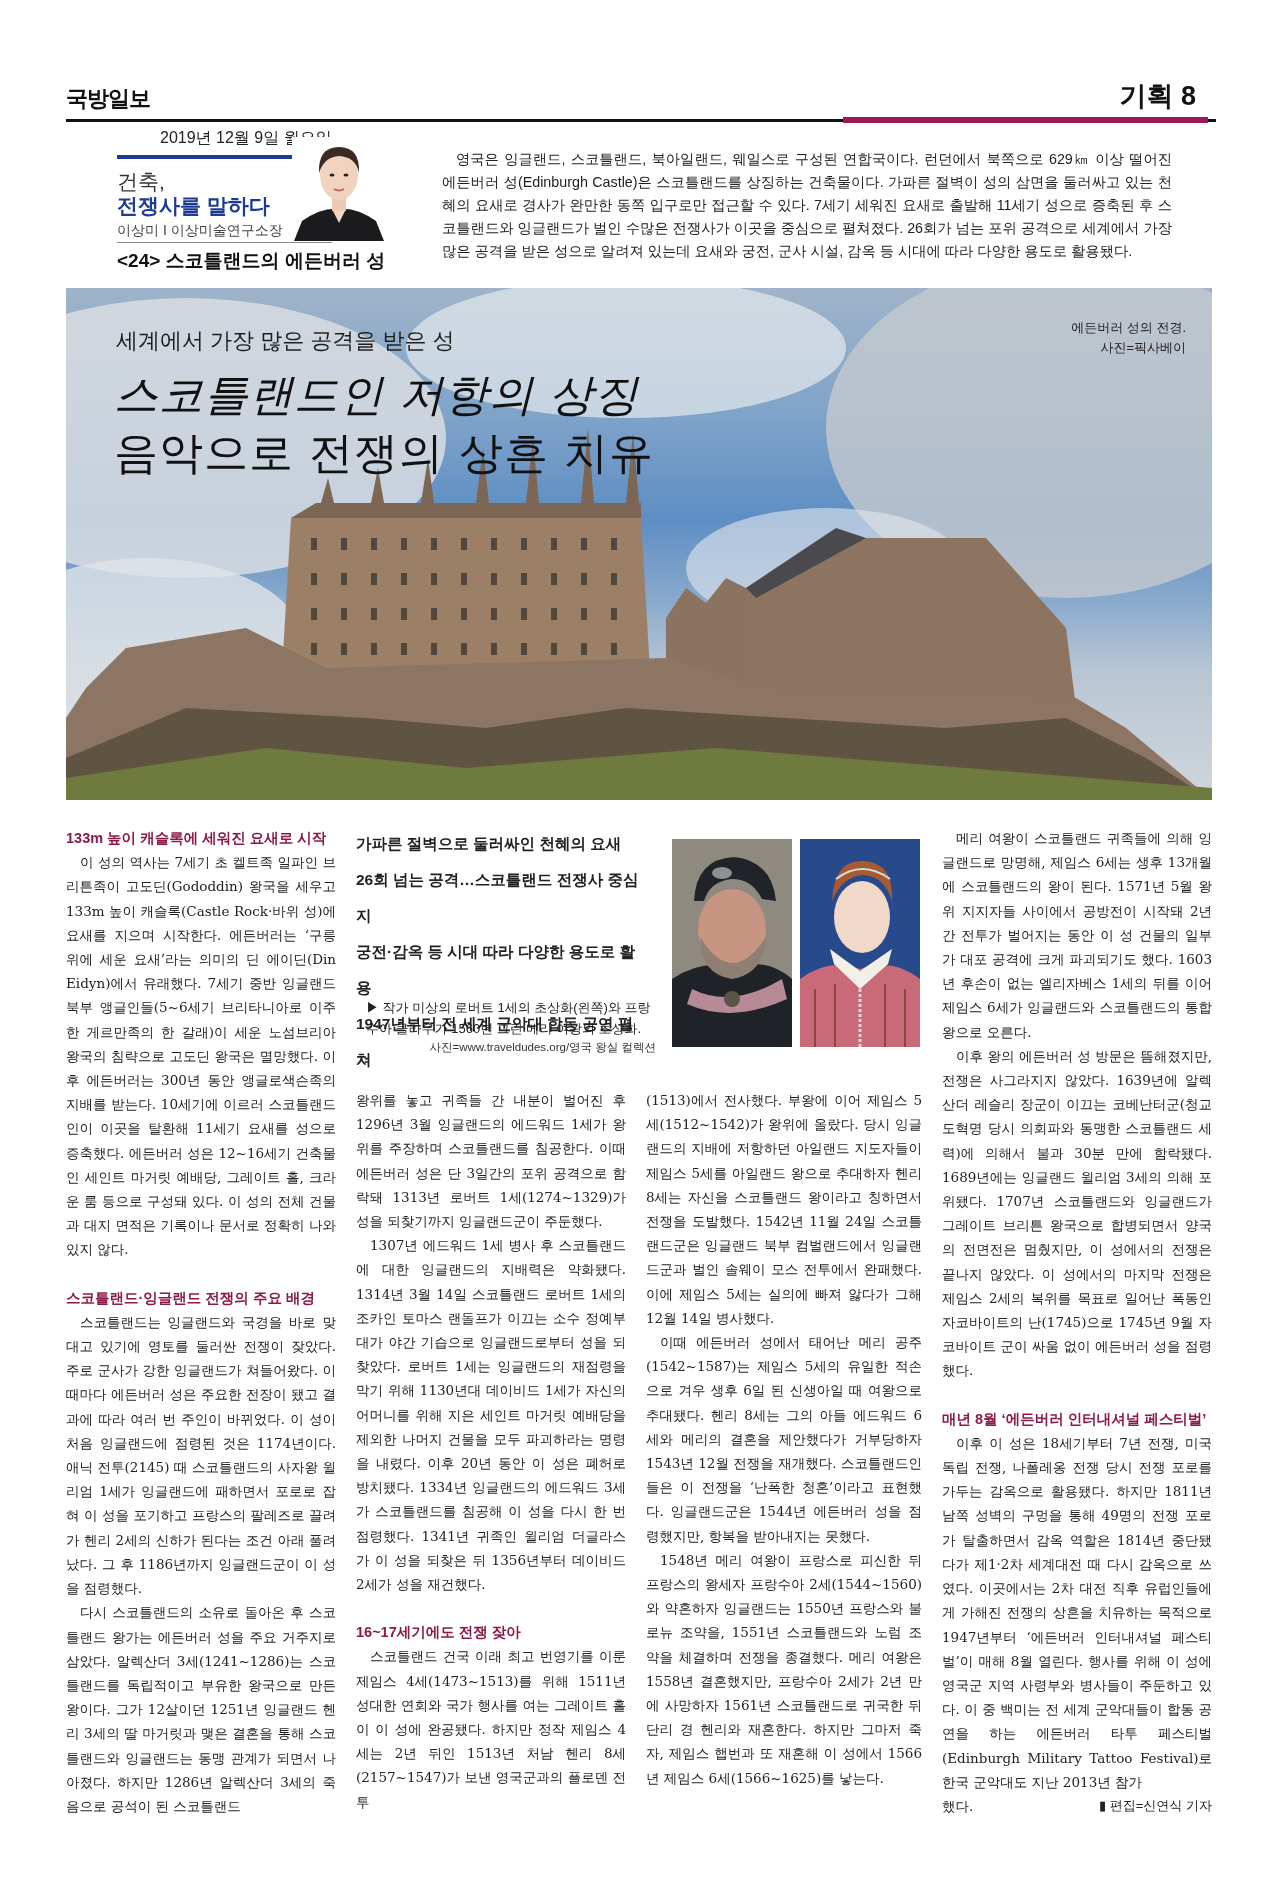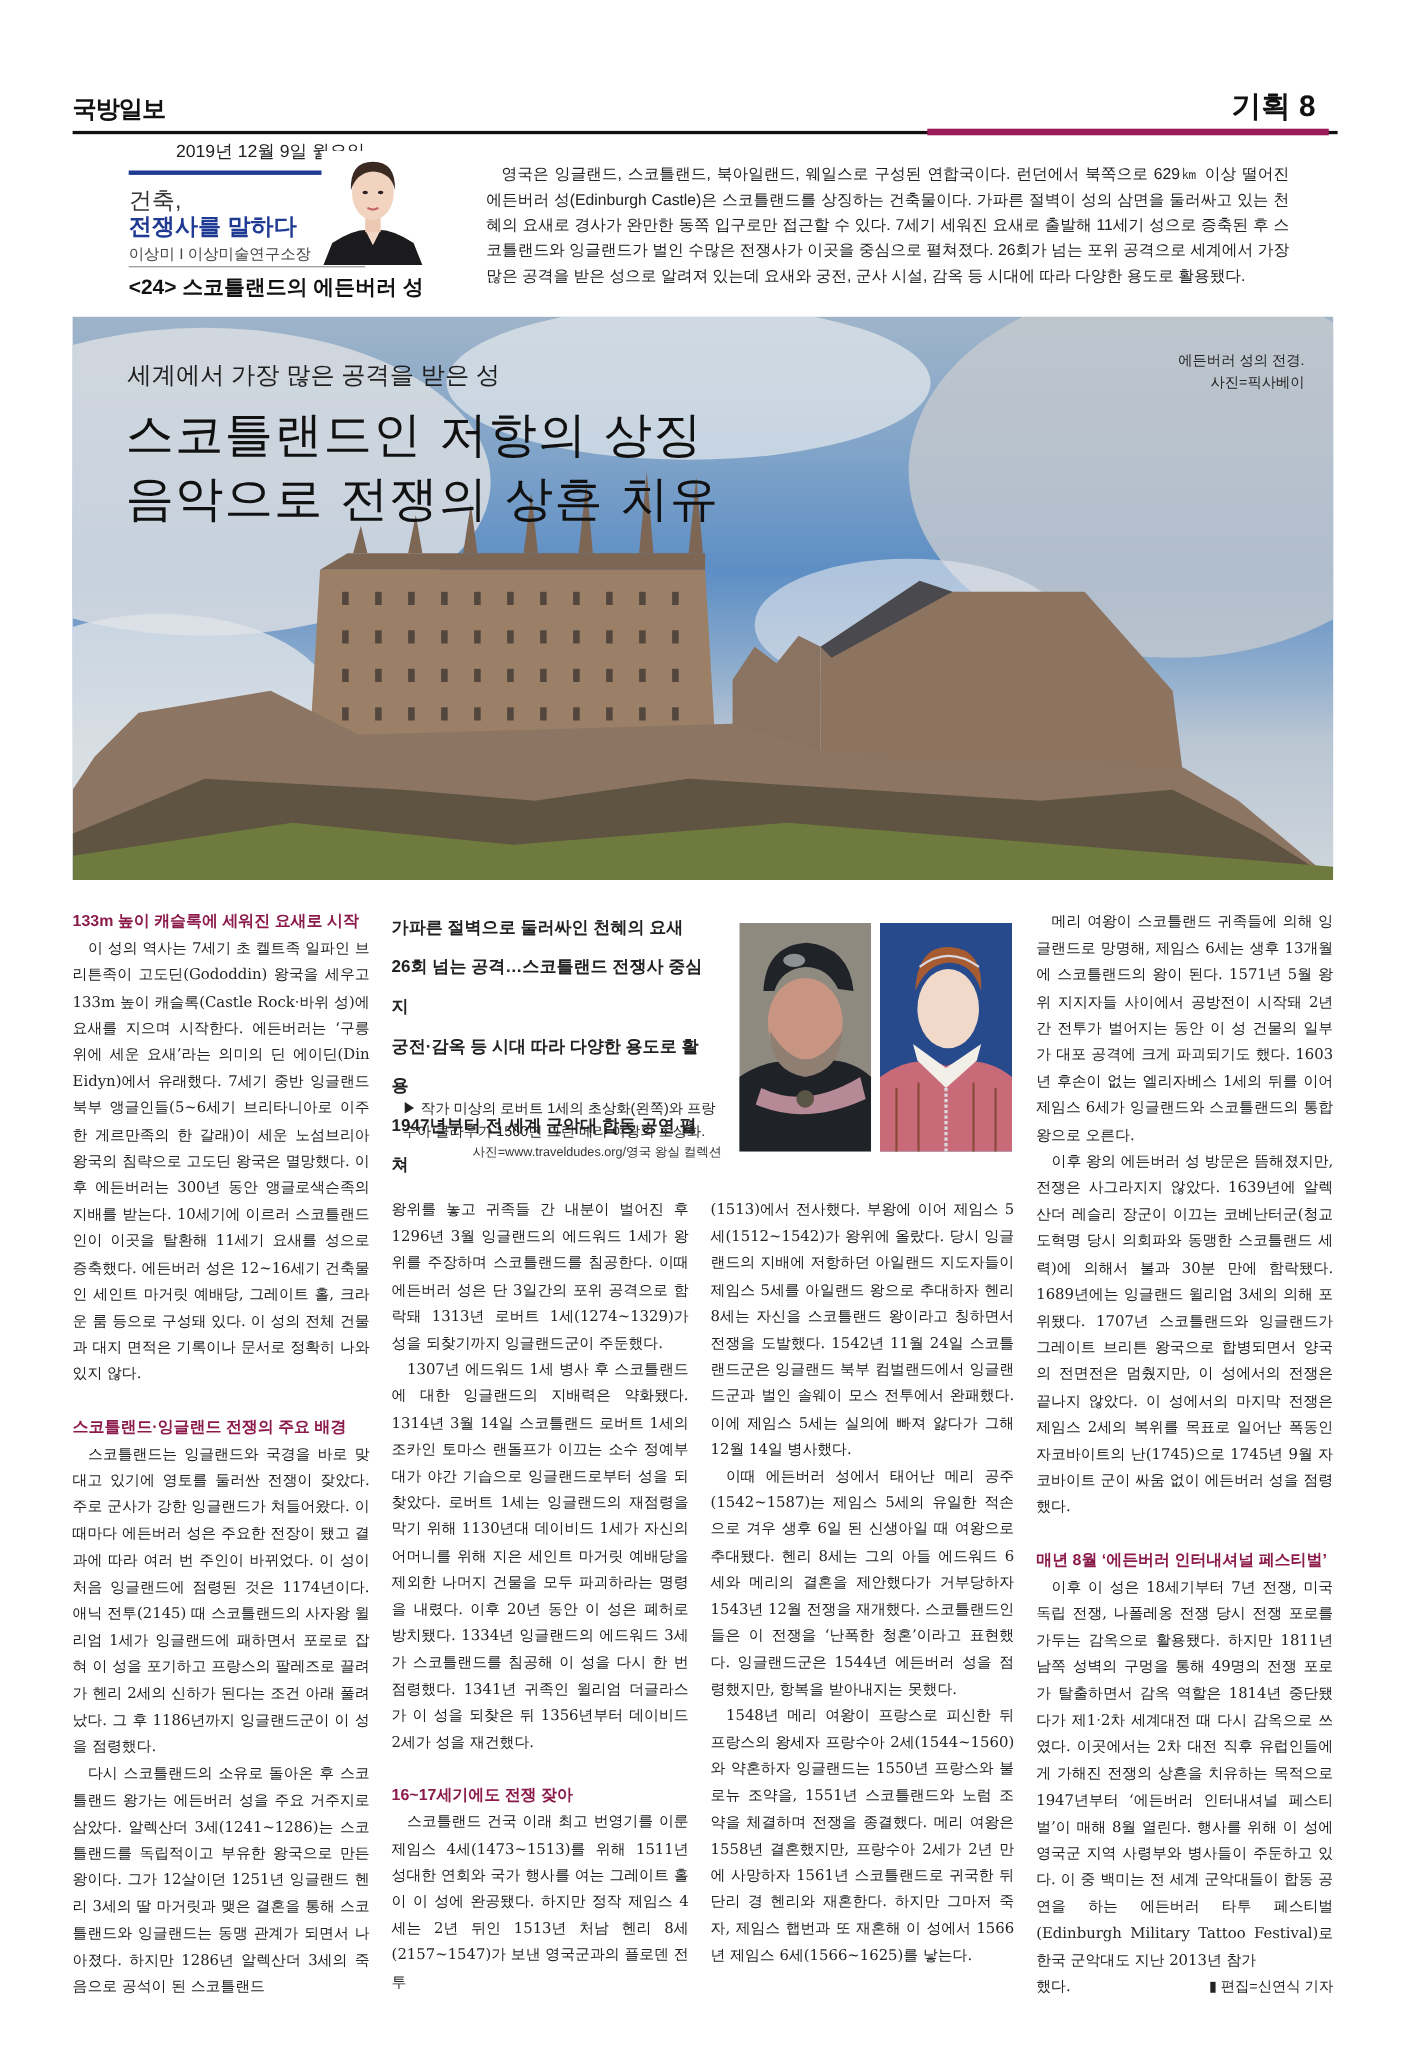--- a/index.html
+++ b/index.html
@@ -23,21 +23,21 @@
     .series-underline { position: absolute; left: 0; top: 102px; width: 215px; height: 1px; background: #888; }
     .series-episode { position: absolute; left: 0; top: 108px; font-size: 19px; font-weight: bold; color: #111; white-space: nowrap; font-family: "Liberation Sans", sans-serif; }
     .portrait { position: absolute; left: 292px; top: 137px; width: 94px; height: 104px; overflow: hidden; }
     .lede { position: absolute; left: 442px; top: 148px; width: 730px; font-size: 14.3px; line-height: 23px; color: #222; text-indent: 14px; text-align: justify; font-family: "Liberation Sans", sans-serif; }
 
     
     .hero { position: absolute; left: 66px; top: 288px; width: 1146px; height: 512px; overflow: hidden;
       background: linear-gradient(180deg, #9fb4c9 0%, #7fa3c9 25%, #5d8ec4 45%, #86a8cc 60%, #b9c6d3 75%, #cfd6dc 100%); }
     .hero svg { position: absolute; left: 0; top: 0; }
     .hero-kicker { position: absolute; left: 50px; top: 38px; font-size: 22px; color: #1e1e1e; font-family: "Liberation Sans", sans-serif; }
-    .hero-title1 { position: absolute; left: 48px; top: 78px; font-size: 44px; color: #111; font-family: "DejaVu Serif", serif; letter-spacing: 1px; }
+    .hero-title1 { position: absolute; left: 48px; top: 78px; font-size: 44px; color: #111; font-family: "DejaVu Serif", serif; letter-spacing: 1px; font-style: italic; }
     .hero-title2 { position: absolute; left: 48px; top: 136px; font-size: 44px; color: #111; font-family: "DejaVu Serif", serif; letter-spacing: 1px; }
     .hero-caption { position: absolute; right: 26px; top: 30px; text-align: right; font-size: 13px; color: #222; line-height: 20px; font-family: "Liberation Sans", sans-serif; }
 
     
     .col { position: absolute; font-family: "DejaVu Serif", "Liberation Serif", serif; font-size: 13.5px; line-height: 24.2px; color: #222; text-align: justify; }
     .col p { text-indent: 14px; }
     .col .sub { color: #8b1a4a; font-weight: bold; font-family: "Liberation Sans", sans-serif; font-size: 14.5px; text-indent: 0; margin-top: 0; }
     .col .gap { height: 24px; }
     .c1 { left: 66px; top: 826px; width: 270px; }
     .c2 { left: 356px; top: 1088px; width: 270px; }

